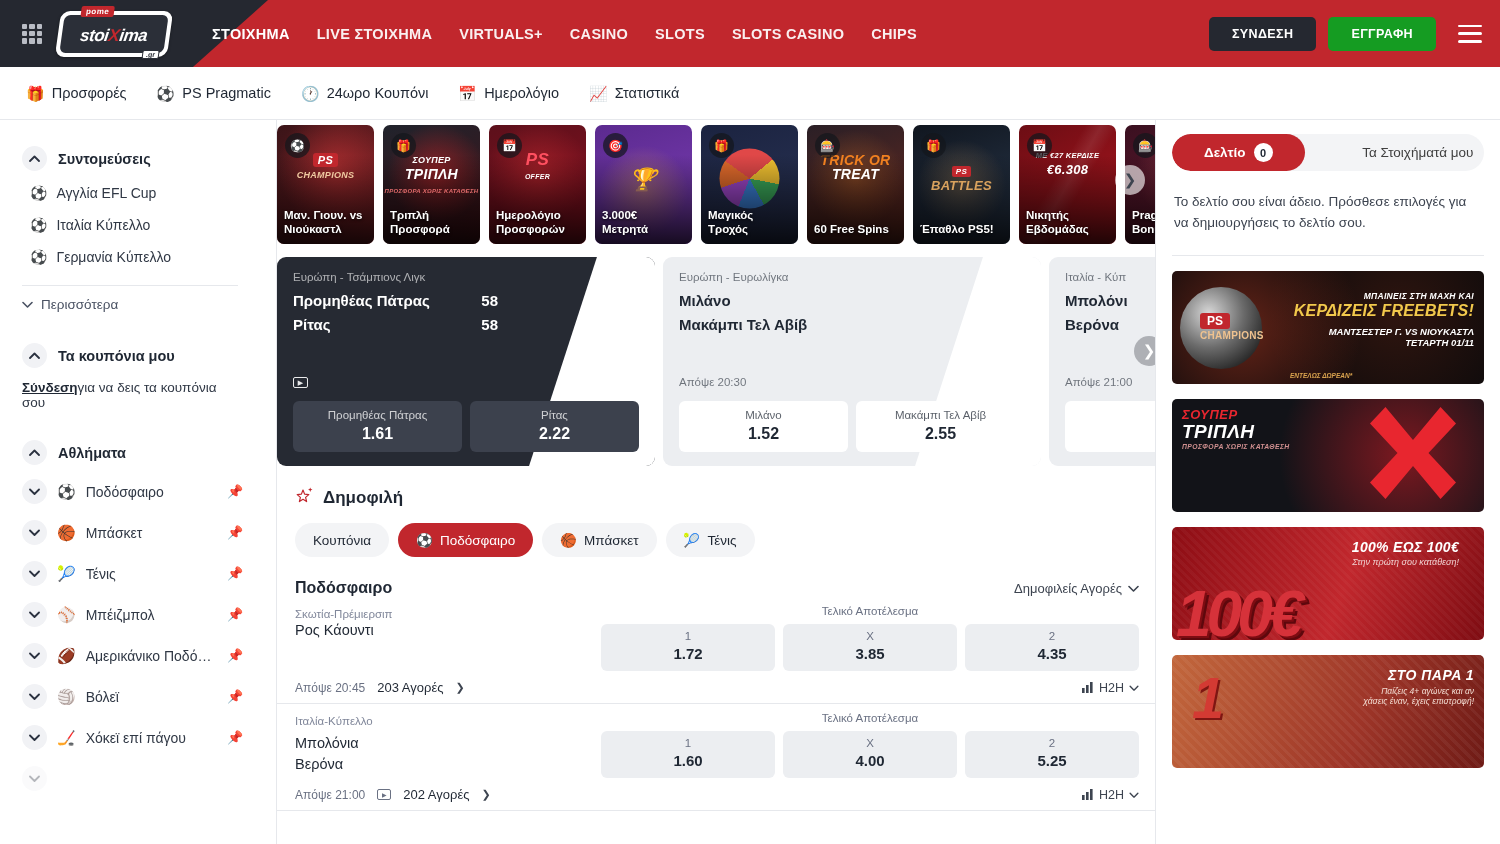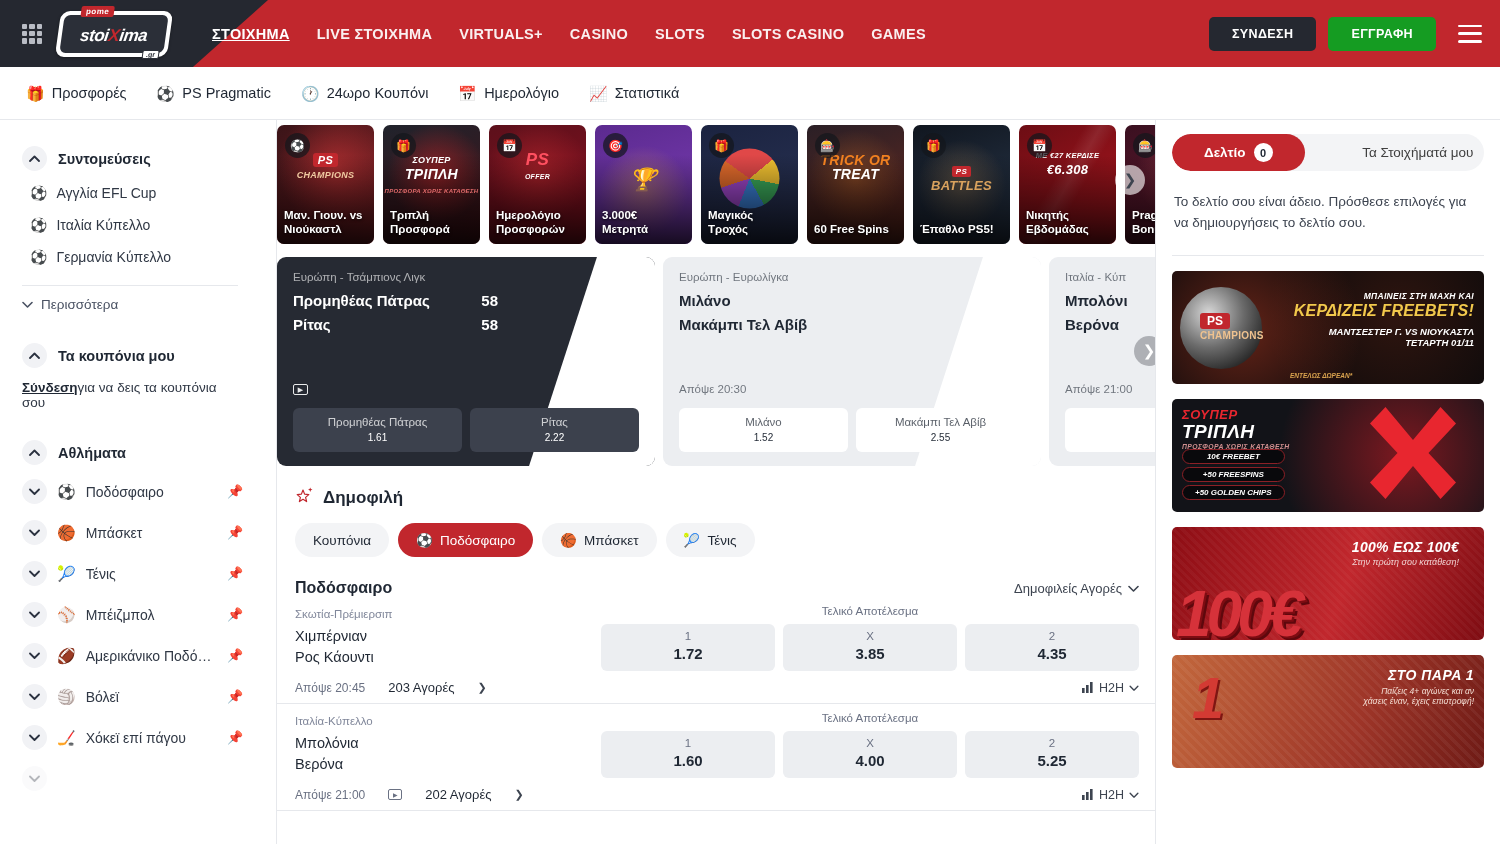--- a/index.html
+++ b/index.html
@@ -84,21 +84,21 @@
   }
   .mainnav a {
     color: #ffffff;
     font-size: 14.5px;
     font-weight: bold;
     letter-spacing: .3px;
     text-decoration: none;
     white-space: nowrap;
     opacity: .93;
   }
-  .mainnav a.active { opacity: 1; text-decoration: underline; }
+  .mainnav a.active { opacity: 1; }
   .topbar-right {
     position: relative; z-index: 2;
     margin-left: auto;
     margin-right: 18px;
     display: flex; align-items: center; gap: 12px;
   }
   .btn-login {
     background: #252830; color: #fff;
     border: none; border-radius: 5px;
     padding: 10px 23px;
@@ -302,21 +302,21 @@
   }
   .lc-odds { display: flex; gap: 8px; margin-top: 13px; position: relative; z-index: 2; }
   .odd-box {
     flex: 1; border-radius: 6px;
     padding: 8px 6px 9px 6px;
     text-align: center; cursor: pointer;
   }
   .live-card.dark .odd-box { background: #3c414d; }
   .live-card.light .odd-box { background: #fff; }
   .odd-label { font-size: 11.5px; opacity: .75; margin-bottom: 4px; white-space: nowrap; overflow: hidden; text-overflow: ellipsis; }
-  .odd-val { font-size: 10px; font-weight: normal; }
+  .odd-val { font-size: 16px; font-weight: bold; }
 
   
   .pop-head {
     display: flex; align-items: center; gap: 9px;
     padding: 20px 0 0 18px;
   }
   .pop-title { font-size: 17px; font-weight: bold; }
   .tabs { display: flex; gap: 9px; padding: 14px 0 0 18px; }
   .tab {
     border-radius: 20px; background: #f3f4f6;
@@ -353,21 +353,21 @@
   }
   .odds-wrap { position: relative; width: 538px; flex: 0 0 538px; padding-top: 19px; }
   .odds-row { display: flex; gap: 8px; }
   .mbox {
     flex: 1; background: #eceef1; border-radius: 6px;
     padding: 6px 4px 9px 4px; text-align: center; cursor: pointer;
   }
   .mbox-l { font-size: 11.5px; color: #6a7183; }
   .mbox-v { font-size: 15px; font-weight: bold; color: #1f2733; margin-top: 3px; }
   .match-foot {
-    display: flex; align-items: center; gap: 23px;
+    display: flex; align-items: center; gap: 12px;
     margin-top: 9px;
     font-size: 12px; color: #6a7183;
   }
   .match-foot .mk-count { color: #1f2733; font-size: 13px; }
   .h2h { margin-left: auto; display: flex; align-items: center; gap: 5px; font-size: 12.5px; color: #3d4450; cursor: pointer; }
   .tv-mini {
     width: 14px; height: 11px; border: 1.2px solid #6a7183; border-radius: 2px;
     display: inline-flex; align-items: center; justify-content: center; font-size: 6px;
   }
 
@@ -434,21 +434,21 @@
     </div>
   </div>
 
   <nav class="mainnav">
     <a href="#" class="active">ΣΤΟΙΧΗΜΑ</a>
     <a href="#">LIVE ΣΤΟΙΧΗΜΑ</a>
     <a href="#">VIRTUALS+</a>
     <a href="#">CASINO</a>
     <a href="#">SLOTS</a>
     <a href="#">SLOTS CASINO</a>
-    <a href="#">GAMES</a>
+    <a href="#">CHIPS</a>
   </nav>
 
   <div class="topbar-right">
     <button class="btn-login">ΣΥΝΔΕΣΗ</button>
     <button class="btn-signup">ΕΓΓΡΑΦΗ</button>
     <div class="hamburger">
         <i></i>
         <i></i>
         <i></i>
       </div>
@@ -802,21 +802,20 @@
         <svg width="11" height="7" viewBox="0 0 11 7">
             <polyline points="1,1.5 5.5,6 10,1.5" fill="none" stroke="#3d4450" stroke-width="1.6" stroke-linecap="round" stroke-linejoin="round"></polyline>
           </svg>
       </span>
     </div>
 
     <div class="match">
       <div class="match-grid">
         <div class="match-left">
           <div class="match-league">Σκωτία-Πρέμιερσιπ</div>
-          <div class="match-team" style="margin-top:6px;">Χιμπέρνιαν</div>
           <div class="match-team">Ρος Κάουντι</div>
         </div>
         <div class="odds-wrap">
           <div class="mk-label" style="top:0;">Τελικό Αποτέλεσμα</div>
           <div class="odds-row">
             <div class="mbox">
               <div class="mbox-l">1</div>
               <div class="mbox-v">1.72</div>
             </div>
             <div class="mbox">
@@ -928,25 +927,20 @@
     <div class="banner" style="background:#121318;">
       <div style="position:absolute;inset:0;background:radial-gradient(circle at 74% 50%, rgba(230,30,40,.50), transparent 52%);"></div>
       <div style="position:absolute;right:28px;top:8px;width:86px;height:92px;">
         <div style="position:absolute;left:0;top:0;width:100%;height:100%;background:#e8262f;clip-path:polygon(18% 0,50% 36%,82% 0,100% 18%,68% 50%,100% 82%,82% 100%,50% 64%,18% 100%,0 82%,32% 50%,0 18%);filter:blur(.4px);"></div>
       </div>
       <div class="btxt" style="left:10px;top:8px;">
         <div style="color:#e8262f;font-size:13px;font-weight:bold;font-style:italic;letter-spacing:.5px;">ΣΟΥΠΕΡ</div>
         <div style="color:#fff;font-size:19px;font-weight:bold;font-style:italic;line-height:20px;letter-spacing:.5px;">ΤΡΙΠΛΗ</div>
         <div style="color:#d09090;font-size:6.8px;font-weight:bold;font-style:italic;letter-spacing:.4px;margin-top:1px;">ΠΡΟΣΦΟΡΑ ΧΩΡΙΣ ΚΑΤΑΘΕΣΗ</div>
       </div>
-      <div class="btxt" style="left:10px;bottom:12px;">
-        <div style="border:1px solid #8b2026;border-radius:10px;color:#fff;font-size:8px;font-weight:bold;font-style:italic;padding:2px 16px;margin-bottom:3px;text-align:center;background:rgba(0,0,0,.5);">10€ FREEBET</div>
-        <div style="border:1px solid #8b2026;border-radius:10px;color:#fff;font-size:8px;font-weight:bold;font-style:italic;padding:2px 16px;margin-bottom:3px;text-align:center;background:rgba(0,0,0,.5);">+50 FREESPINS</div>
-        <div style="border:1px solid #8b2026;border-radius:10px;color:#fff;font-size:8px;font-weight:bold;font-style:italic;padding:2px 12px;text-align:center;background:rgba(0,0,0,.5);">+50 GOLDEN CHIPS</div>
-      </div>
     </div>
 
     <div class="banner" style="background:linear-gradient(110deg,#8d0d14,#c1272d 55%,#7e0c12);">
       <div style="position:absolute;inset:0;background:repeating-linear-gradient(45deg, rgba(255,255,255,.035) 0 3px, transparent 3px 6px);"></div>
       <div style="position:absolute;left:4px;bottom:-6px;font-size:64px;font-weight:bold;font-style:italic;color:#d6323a;text-shadow:2px 2px 0 #7e0c12, 4px 4px 0 #5e080d;letter-spacing:-5px;line-height:64px;">100€</div>
       <div class="btxt" style="right:25px;top:12px;text-align:right;">
         <div style="color:#fff;font-size:14px;font-weight:bold;font-style:italic;letter-spacing:.3px;">100% ΕΩΣ 100€</div>
         <div style="color:#f0d0d0;font-size:9px;font-style:italic;margin-top:2px;">Στην πρώτη σου κατάθεση!</div>
       </div>
     </div>

